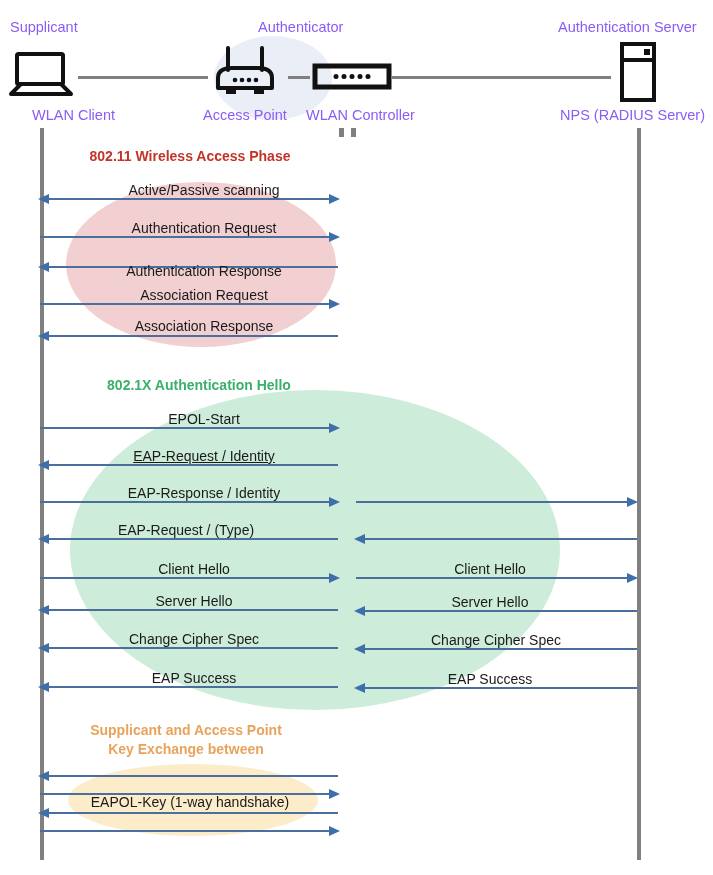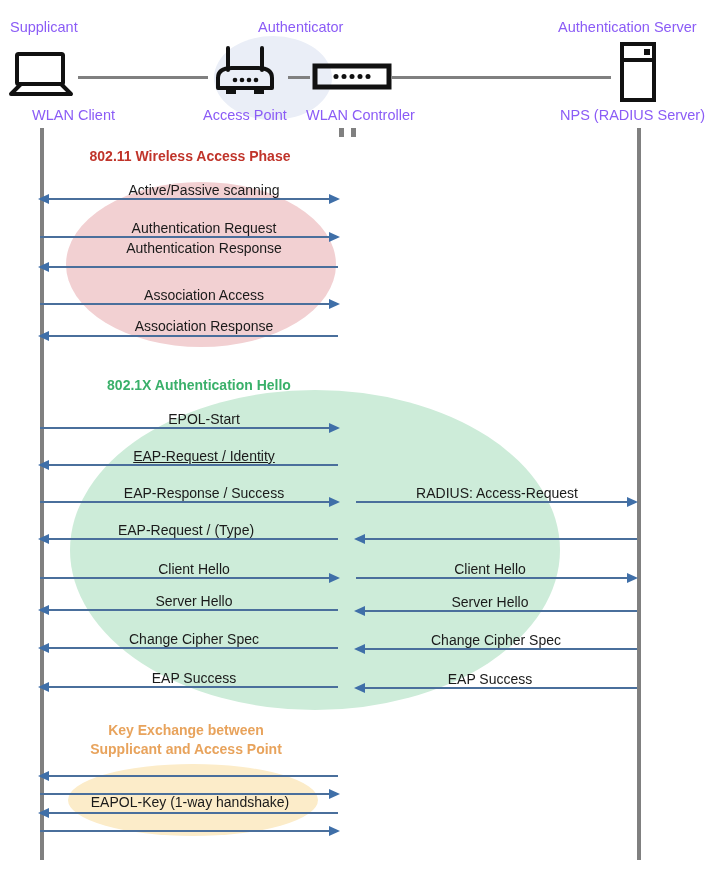--- a/index.html
+++ b/index.html
@@ -174,56 +174,56 @@
   <div class="lifeline lifeline-solid" style="left:40px; top:128px; height:732px;"></div>
   <div class="lifeline lifeline-dash" style="left:339px; top:128px; height:732px;"></div>
   <div class="lifeline lifeline-dash" style="left:351px; top:128px; height:732px;"></div>
   <div class="lifeline lifeline-solid" style="left:637px; top:128px; height:732px;"></div>
 
   <div class="phase-title" style="left:190px; top:147px; color:#c0342a;">802.11 Wireless Access Phase</div>
 
   <div class="phase-title" style="left:199px; top:376px; color:#3ab06a;">802.1X Authentication Hello</div>
 
   <div class="phase-title" style="left:186px; top:721px; color:#e8a35c;">
+    <div>Supplicant and Access Point</div>
     <div>Key Exchange between</div>
-    <div>Supplicant and Access Point</div>
   </div>
 
   <div class="arrow-line" style="left:44px; top:198px; width:294px;"></div>
   <div class="arrow-head left" style="left:38px; top:193.5px;"></div>
   <div class="arrow-head right" style="left:329px; top:193.5px;"></div>
   <div class="msg-label" style="left:204px; top:182px;">Active/Passive scanning</div>
 
   <div class="arrow-line" style="left:40px; top:236px; width:298px;"></div>
   <div class="arrow-head right" style="left:329px; top:231.5px;"></div>
   <div class="msg-label" style="left:204px; top:220px;">Authentication  Request</div>
 
   <div class="arrow-line" style="left:44px; top:266px; width:294px;"></div>
   <div class="arrow-head left" style="left:38px; top:261.5px;"></div>
-  <div class="msg-label" style="left:204px; top:240px;">Authentication  Response</div>
+  <div class="msg-label" style="left:204px; top:263px;">Authentication  Response</div>
 
   <div class="arrow-line" style="left:40px; top:303px; width:298px;"></div>
   <div class="arrow-head right" style="left:329px; top:298.5px;"></div>
-  <div class="msg-label" style="left:204px; top:287px;">Association Access</div>
+  <div class="msg-label" style="left:204px; top:287px;">Association Request</div>
 
   <div class="arrow-line" style="left:44px; top:335px; width:294px;"></div>
   <div class="arrow-head left" style="left:38px; top:330.5px;"></div>
   <div class="msg-label" style="left:204px; top:318px;">Association Response</div>
 
   <div class="arrow-line" style="left:40px; top:427px; width:298px;"></div>
   <div class="arrow-head right" style="left:329px; top:422.5px;"></div>
   <div class="msg-label" style="left:204px; top:411px;">EPOL-Start</div>
 
   <div class="arrow-line" style="left:44px; top:464px; width:294px;"></div>
   <div class="arrow-head left" style="left:38px; top:459.5px;"></div>
   <div class="msg-label" style="left:204px; top:448px;text-decoration:underline;">EAP-Request / Identity</div>
 
   <div class="arrow-line" style="left:40px; top:501px; width:298px;"></div>
   <div class="arrow-head right" style="left:329px; top:496.5px;"></div>
-  <div class="msg-label" style="left:204px; top:485px;">EAP-Response / Success</div>
+  <div class="msg-label" style="left:204px; top:485px;">EAP-Response / Identity</div>
 
   <div class="arrow-line" style="left:44px; top:538px; width:294px;"></div>
   <div class="arrow-head left" style="left:38px; top:533.5px;"></div>
   <div class="msg-label" style="left:186px; top:522px;">EAP-Request / (Type)</div>
 
   <div class="arrow-line" style="left:40px; top:577px; width:298px;"></div>
   <div class="arrow-head right" style="left:329px; top:572.5px;"></div>
   <div class="msg-label" style="left:194px; top:561px;">Client Hello</div>
 
   <div class="arrow-line" style="left:44px; top:609px; width:294px;"></div>
@@ -246,21 +246,20 @@
   <div class="msg-label" style="left:190px; top:794px;">EAPOL-Key (1-way handshake)</div>
 
   <div class="arrow-line" style="left:44px; top:812px; width:294px;"></div>
   <div class="arrow-head left" style="left:38px; top:807.5px;"></div>
 
   <div class="arrow-line" style="left:40px; top:830px; width:298px;"></div>
   <div class="arrow-head right" style="left:329px; top:825.5px;"></div>
 
   <div class="arrow-line" style="left:356px; top:501px; width:280px;"></div>
   <div class="arrow-head right" style="left:627px; top:496.5px;"></div>
-  <div class="msg-label" style="left:497px; top:485px;">RADIUS: Access-Request</div>
 
   <div class="arrow-line" style="left:360px; top:538px; width:277px;"></div>
   <div class="arrow-head left" style="left:354px; top:533.5px;"></div>
 
   <div class="arrow-line" style="left:356px; top:577px; width:280px;"></div>
   <div class="arrow-head right" style="left:627px; top:572.5px;"></div>
   <div class="msg-label" style="left:490px; top:561px;">Client Hello</div>
 
   <div class="arrow-line" style="left:360px; top:610px; width:277px;"></div>
   <div class="arrow-head left" style="left:354px; top:605.5px;"></div>

